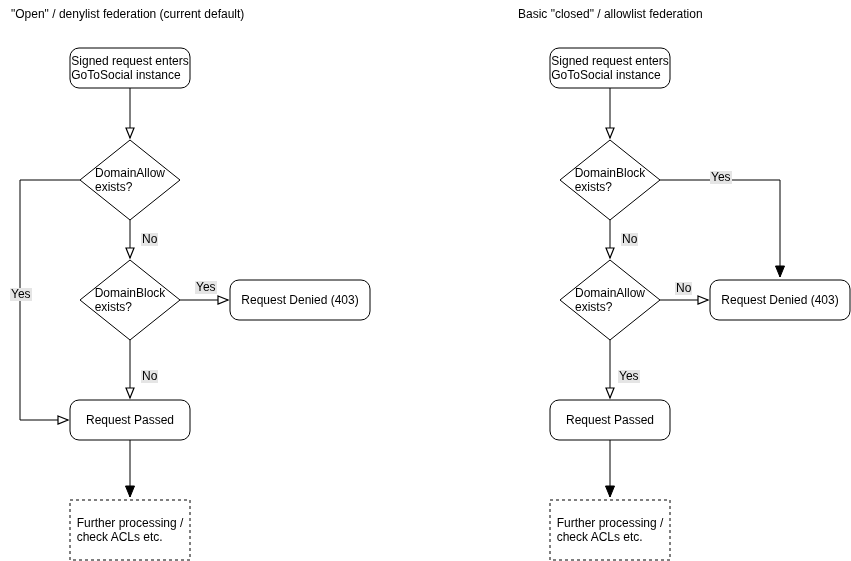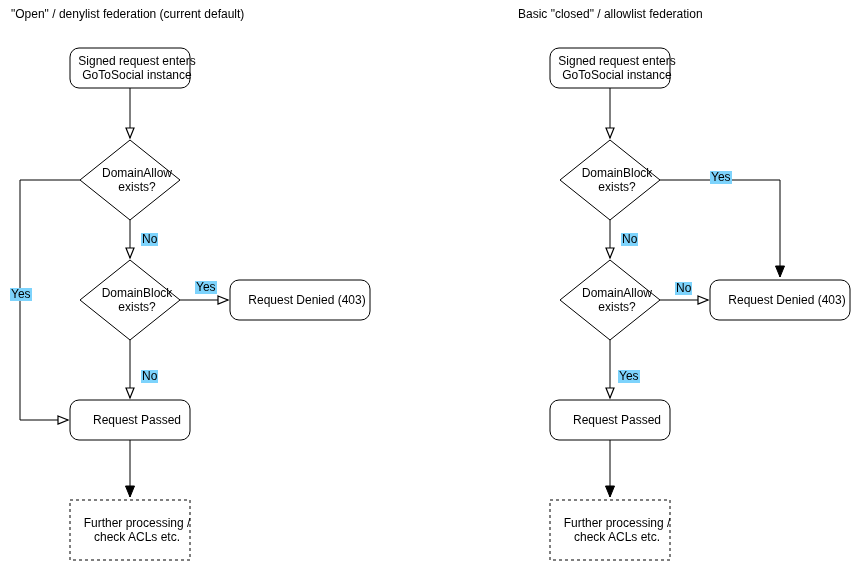--- a/index.html
+++ b/index.html
@@ -21,28 +21,27 @@
   .chart-title {
     position: absolute;
     white-space: nowrap;
     line-height: 14px;
   }
   .node-label {
     position: absolute;
     display: flex;
     align-items: center;
     justify-content: center;
-    text-align: center;
+    text-align: left;
     white-space: pre-line;
     line-height: 14px;
-    margin-left: 7px;
   }
   .edge-label {
     position: absolute;
-    background: #7dd3fc;
+    background: #e5e5e5;
     line-height: 13px;
     padding: 0 1px;
     white-space: nowrap;
   }
 </style>
 </head>
 <body>
 
 <div class="canvas">
 

